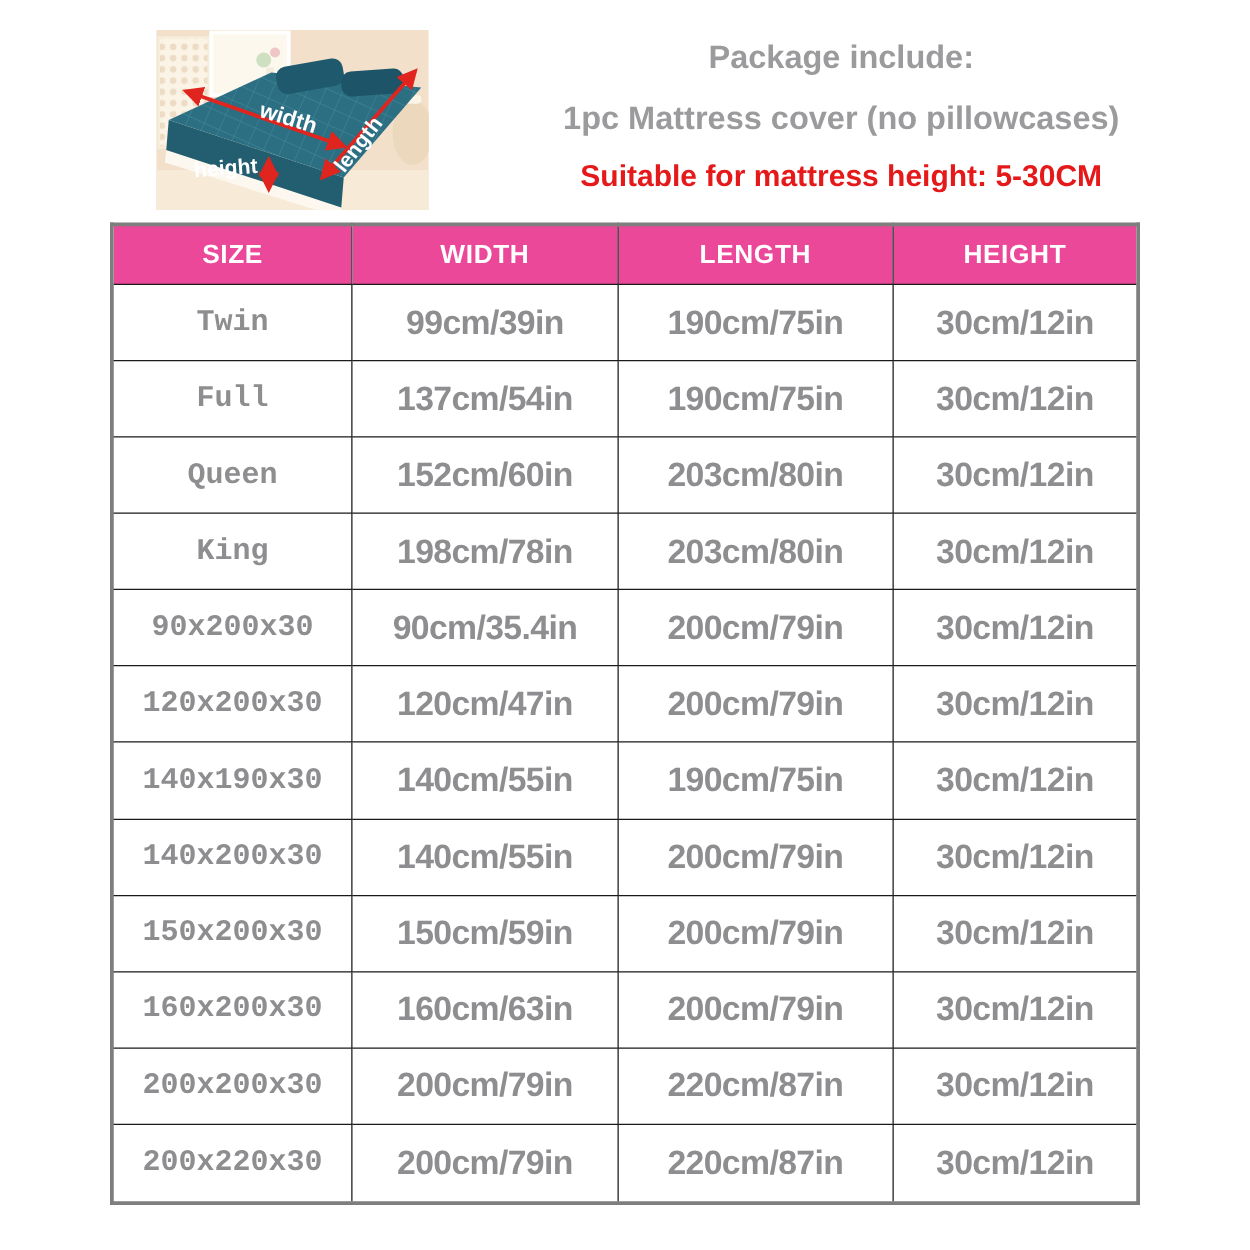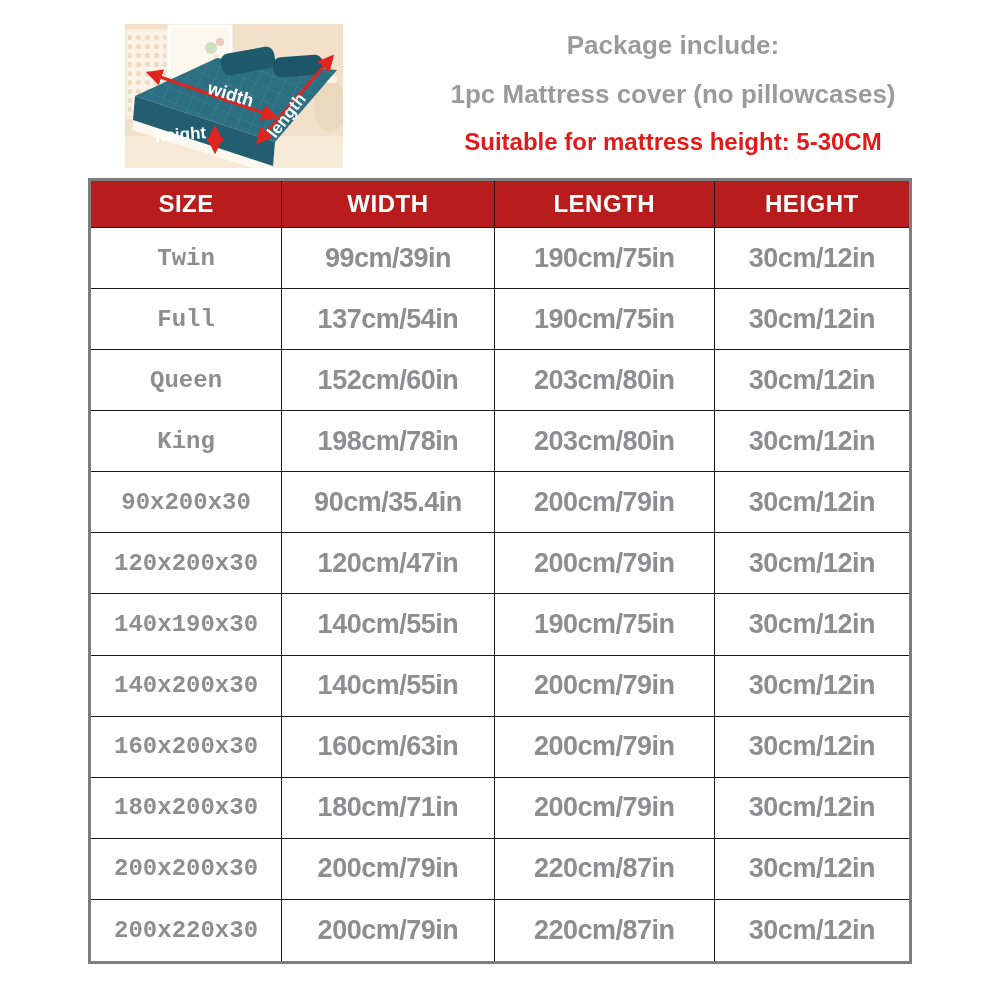--- a/index.html
+++ b/index.html
@@ -19,21 +19,21 @@
   table.size-table{
     position:absolute;left:88px;top:178px;width:824px;height:786px;
     border-collapse:collapse;table-layout:fixed;
     border:3px solid #7e7e7e;
   }
   .size-table th,.size-table td{
     border:1.5px solid #1a1a1a;text-align:center;vertical-align:middle;
     padding:0;overflow:hidden;white-space:nowrap;
   }
   .size-table th{
-    background:#b91c1c;color:#ffffff;font-size:24px;font-weight:700;
+    background:#ec4899;color:#ffffff;font-size:21px;font-weight:700;
     height:46px;letter-spacing:0.5px;
   }
   .size-table td{color:#8e8e91;font-weight:700;}
   .size-table td.c-size{font-size:24px;font-family:Liberation Mono, monospace;}
   .size-table td.c-val{font-size:27px;letter-spacing:-0.5px;}
   col.w-size{width:23.4%;}
   col.w-width{width:25.9%;}
   col.w-length{width:26.8%;}
   col.w-height{width:23.9%;}
 </style>
@@ -153,28 +153,28 @@
       <td class="c-val">190cm/75in</td>
       <td class="c-val">30cm/12in</td>
     </tr>
         <tr>
       <td class="c-size">140x200x30</td>
       <td class="c-val">140cm/55in</td>
       <td class="c-val">200cm/79in</td>
       <td class="c-val">30cm/12in</td>
     </tr>
         <tr>
-      <td class="c-size">160x200x30</td>
-      <td class="c-val">160cm/63in</td>
+      <td class="c-size">150x200x30</td>
+      <td class="c-val">150cm/59in</td>
       <td class="c-val">200cm/79in</td>
       <td class="c-val">30cm/12in</td>
     </tr>
         <tr>
-      <td class="c-size">180x200x30</td>
-      <td class="c-val">180cm/71in</td>
+      <td class="c-size">160x200x30</td>
+      <td class="c-val">160cm/63in</td>
       <td class="c-val">200cm/79in</td>
       <td class="c-val">30cm/12in</td>
     </tr>
         <tr>
       <td class="c-size">200x200x30</td>
       <td class="c-val">200cm/79in</td>
       <td class="c-val">220cm/87in</td>
       <td class="c-val">30cm/12in</td>
     </tr>
         <tr>

